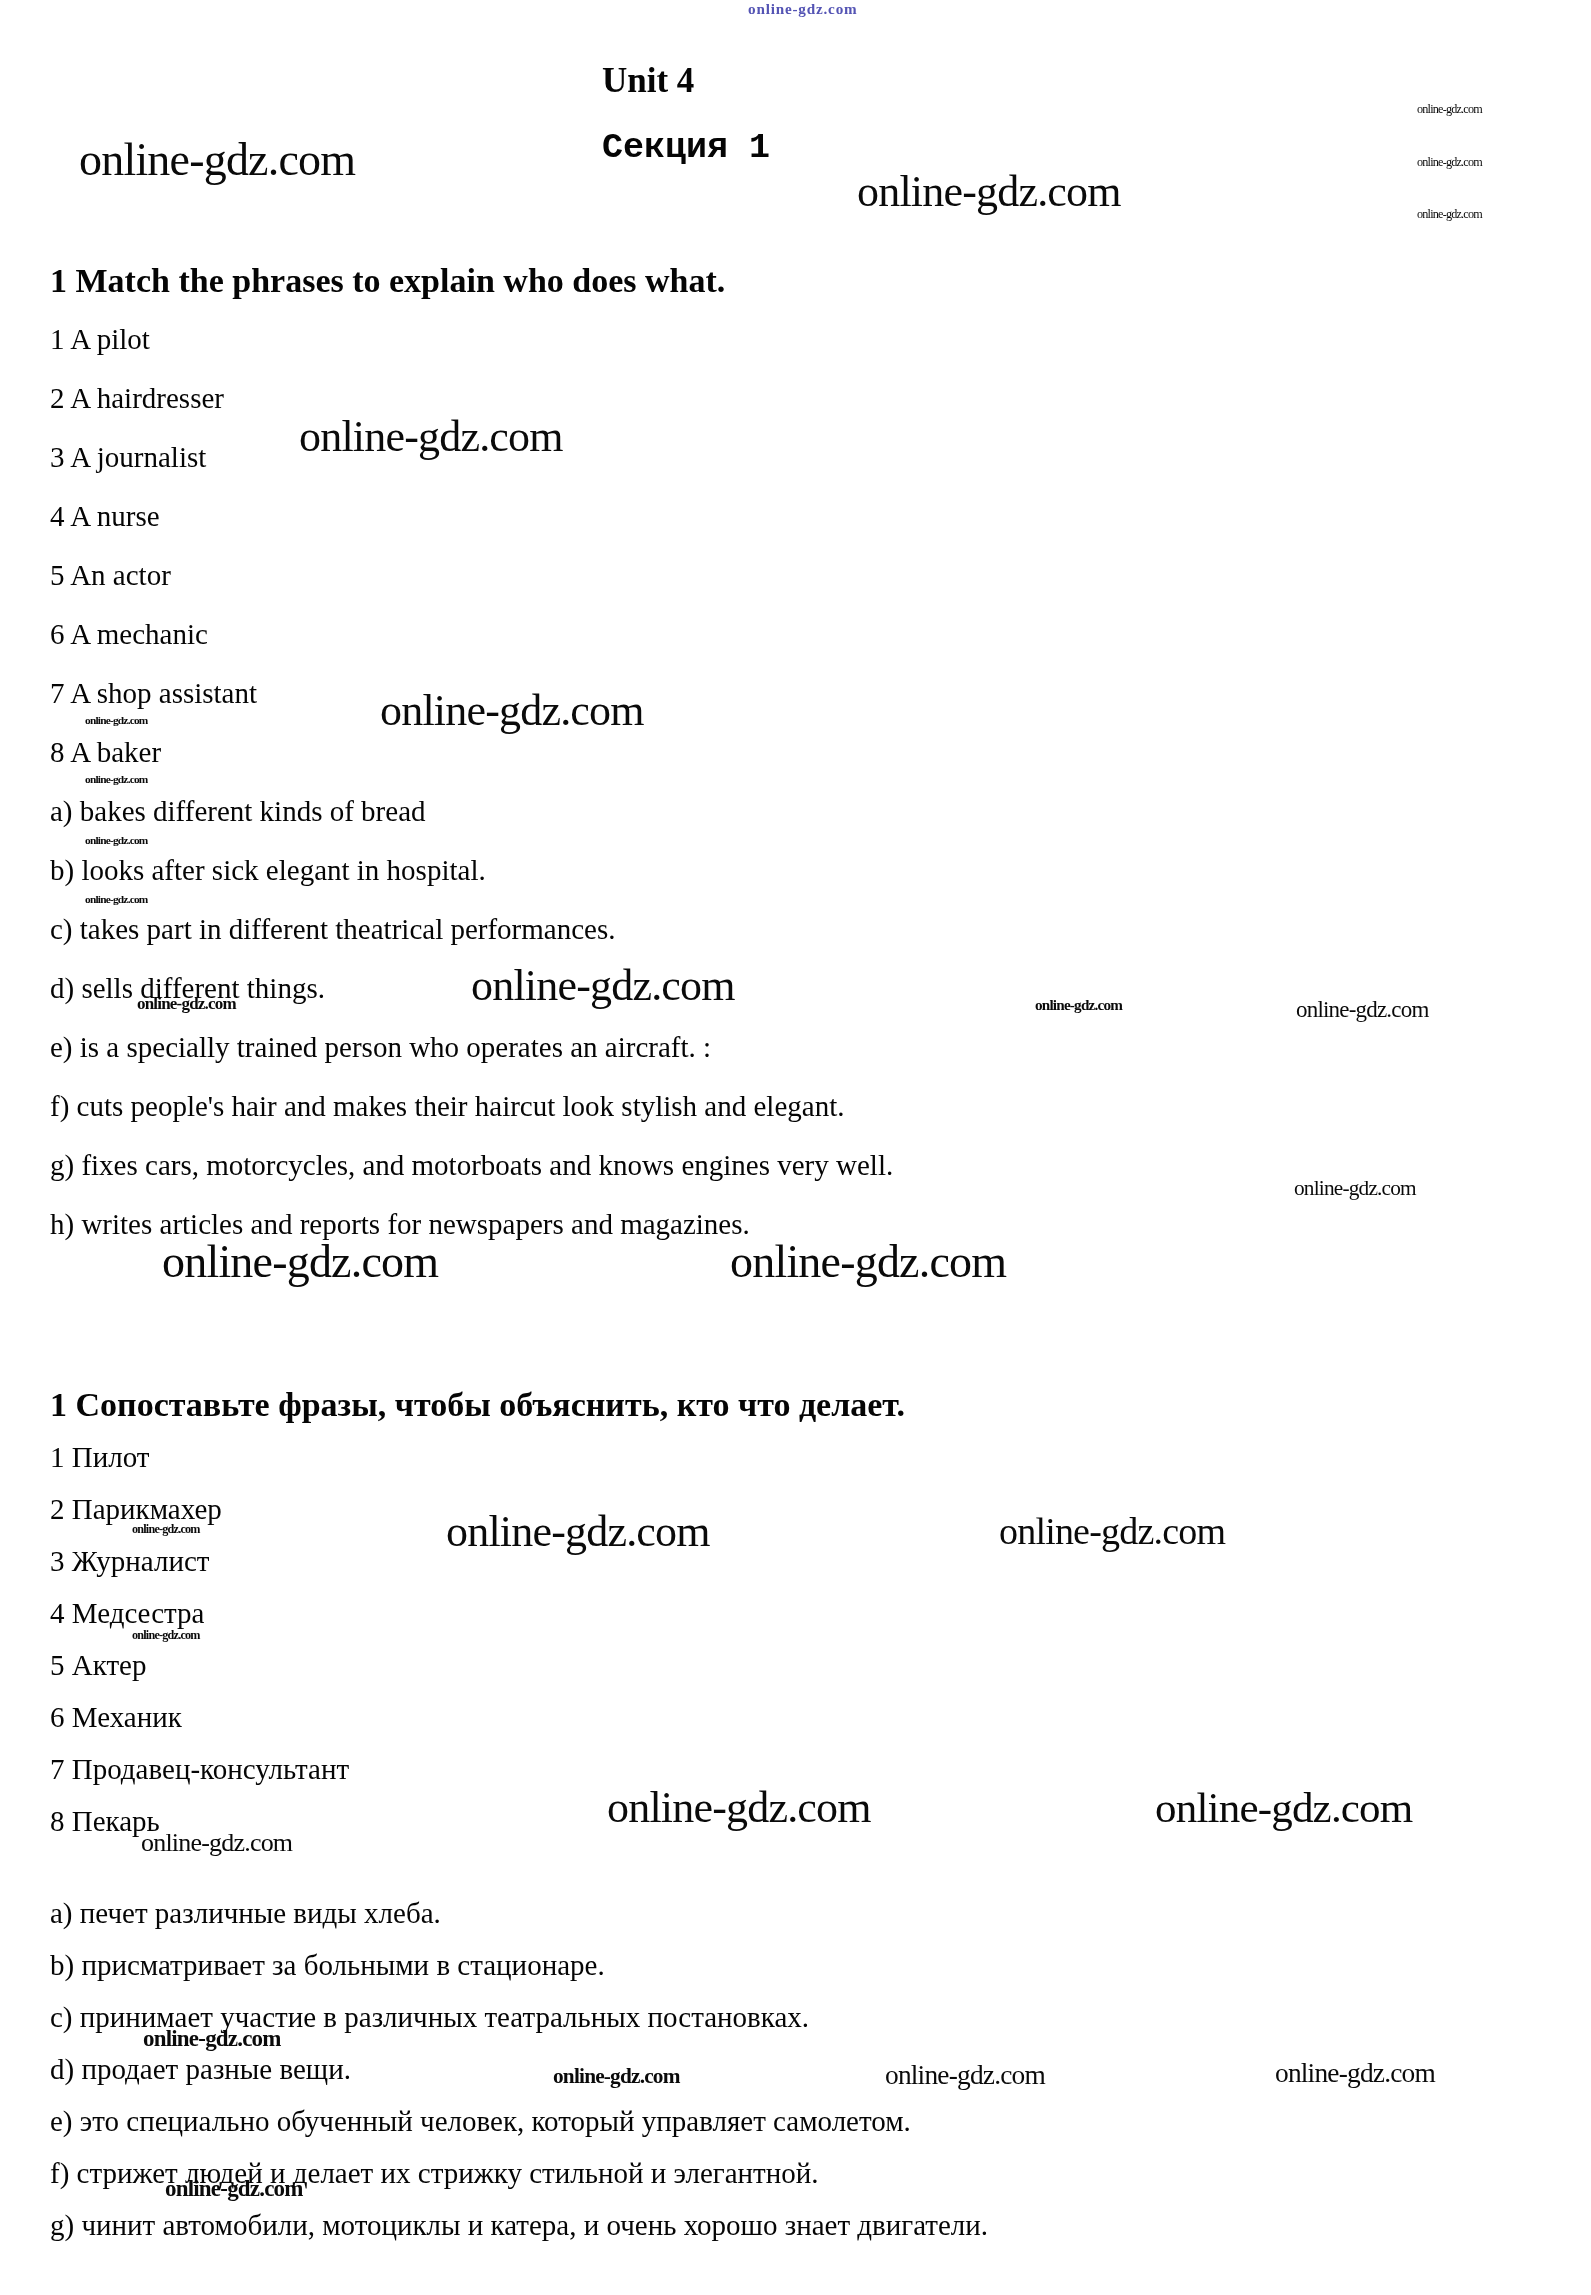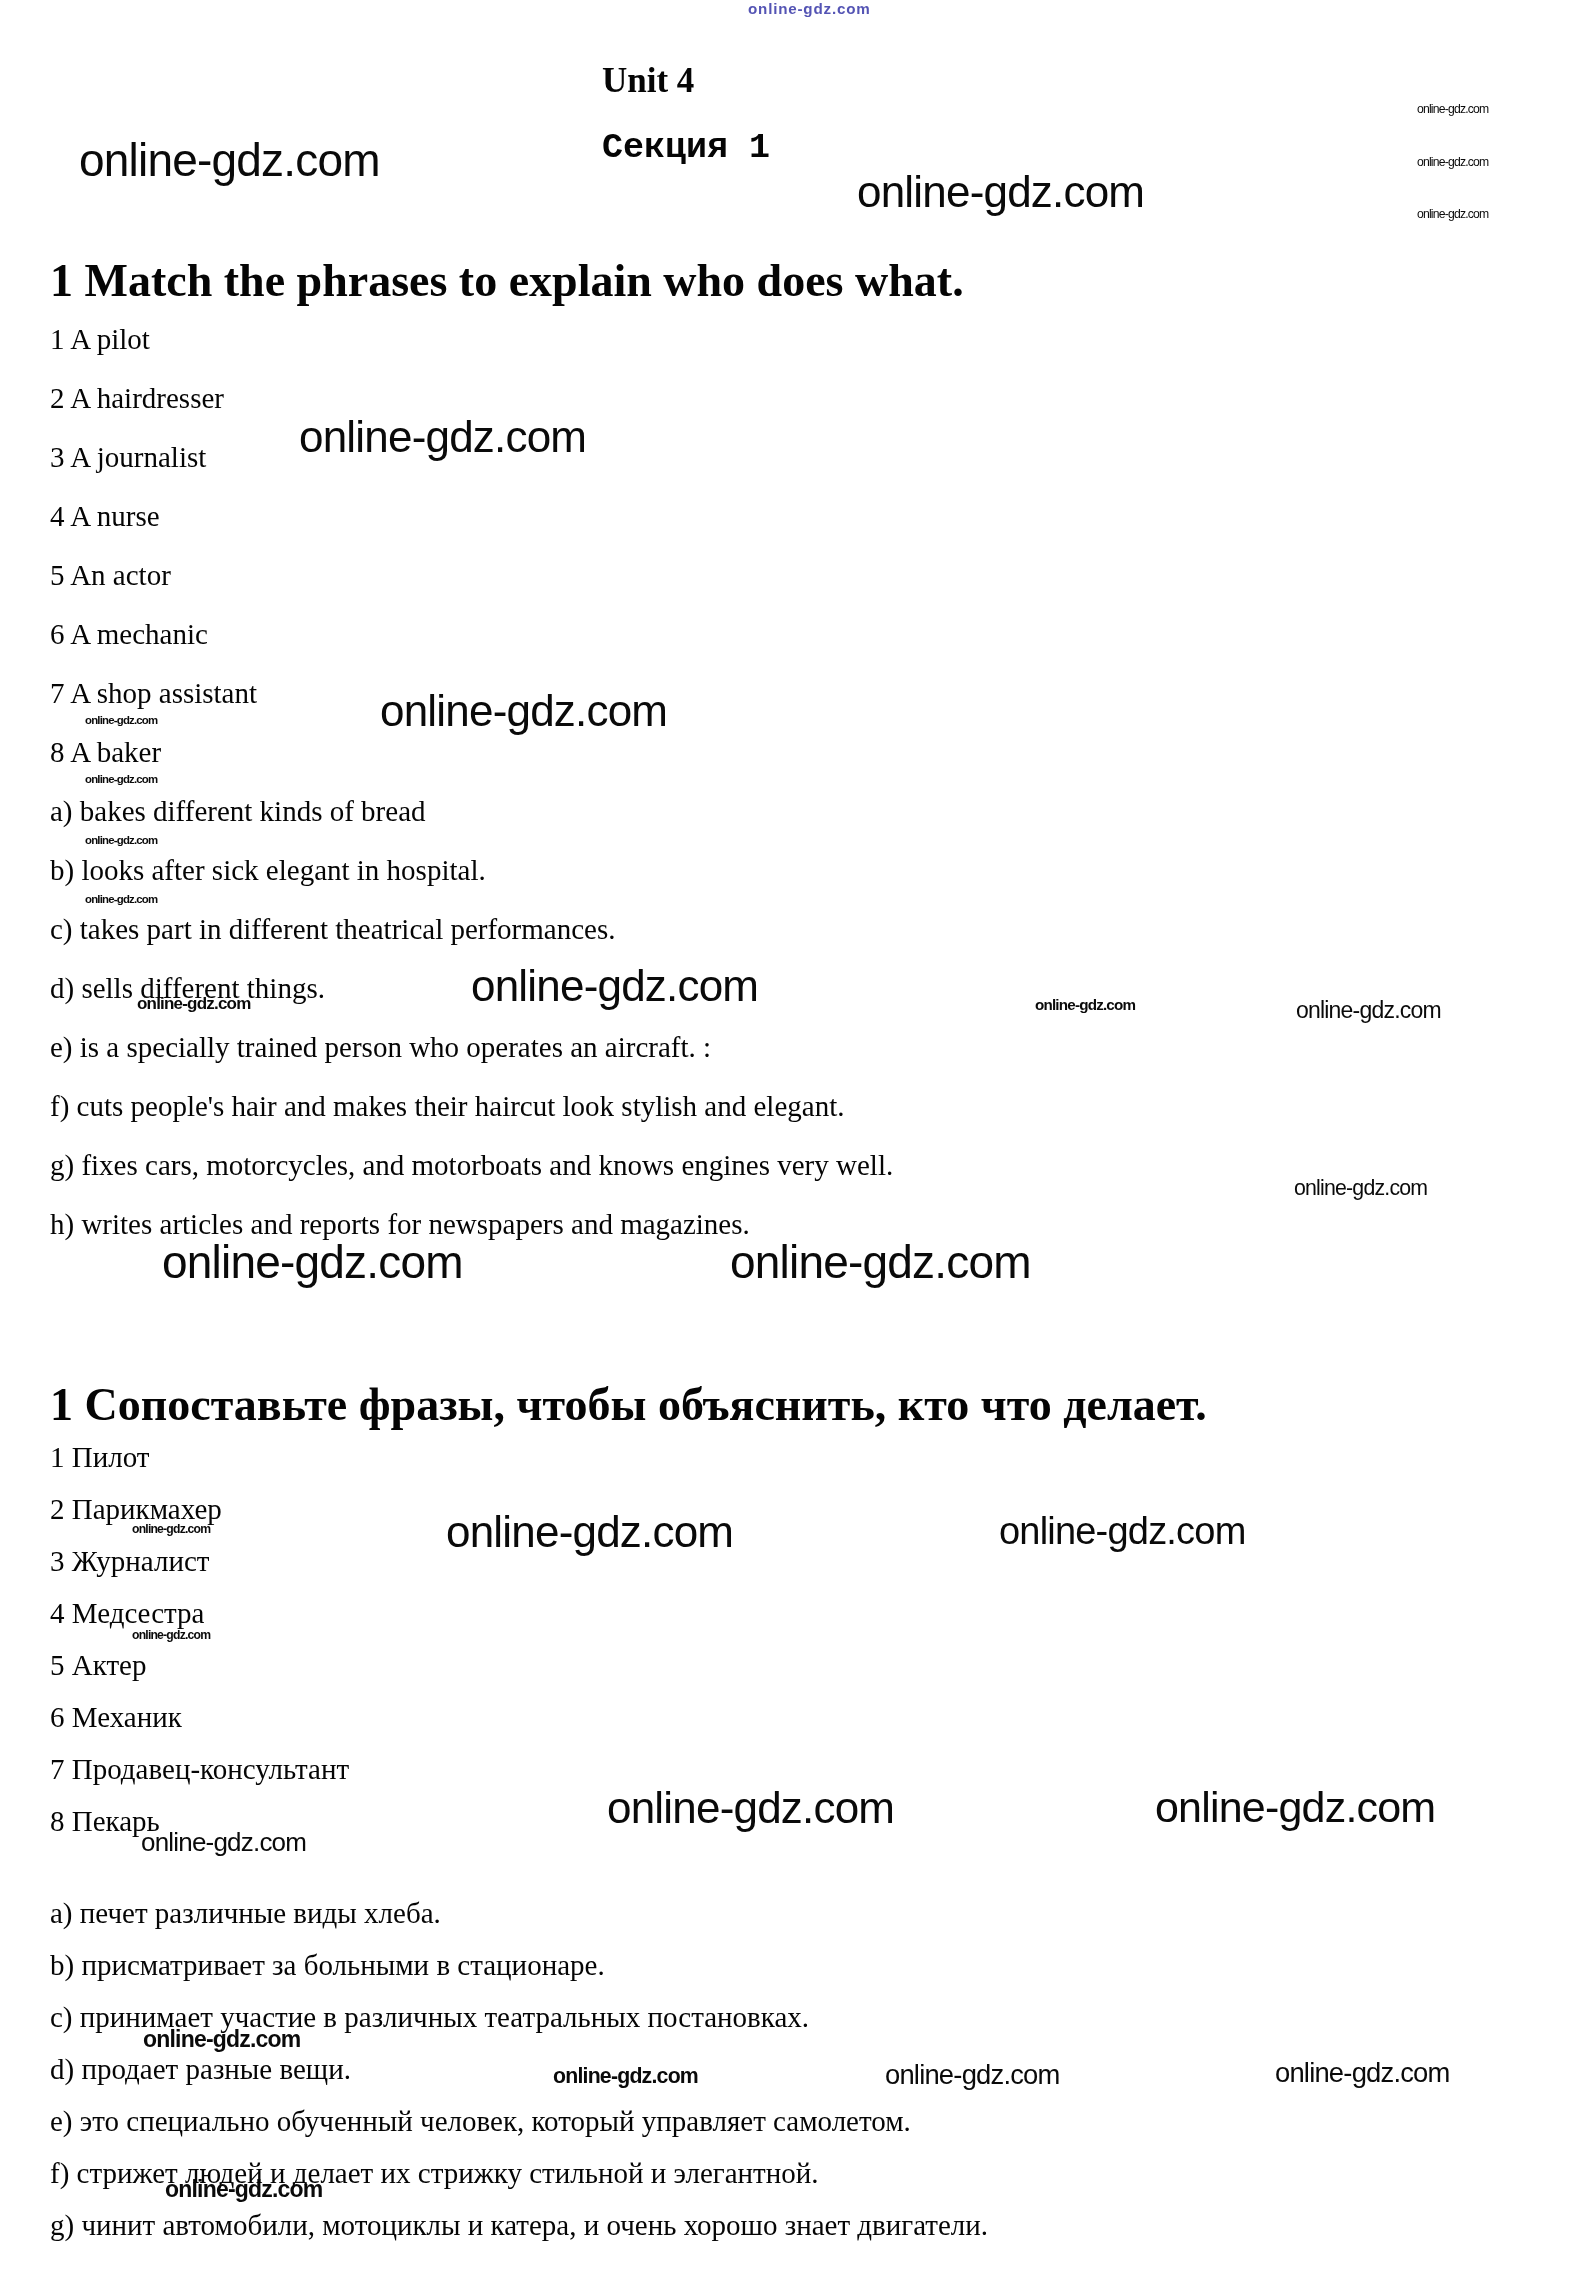--- a/index.html
+++ b/index.html
@@ -15,24 +15,24 @@
     position:absolute;left:602px;width:396px;
     font-weight:bold;font-size:35px;line-height:1.15;
     font-family:"Liberation Serif", serif;
   }
   .block{position:absolute;left:50px;}
   .block .line{
     font-size:29px;white-space:nowrap;
   }
   .eng .line{height:59px;line-height:59px;}
   .ru  .line{height:52px;line-height:52px;}
-  .line.heading{font-weight:bold;font-size:46px;}
+  .line.heading{font-weight:bold;font-size:34px;}
   .wm{
     position:absolute;
-    font-family:Liberation Sans, sans-serif;
+    font-family:Liberation Serif, serif;
     color:#0a0a0a;
     white-space:nowrap;
     letter-spacing:-0.8px;
     line-height:1.05;
   }
   .wm.purple{color:#5454b4;letter-spacing:0.8px;font-weight:600;}
 </style>
 </head>
 <body>
 

